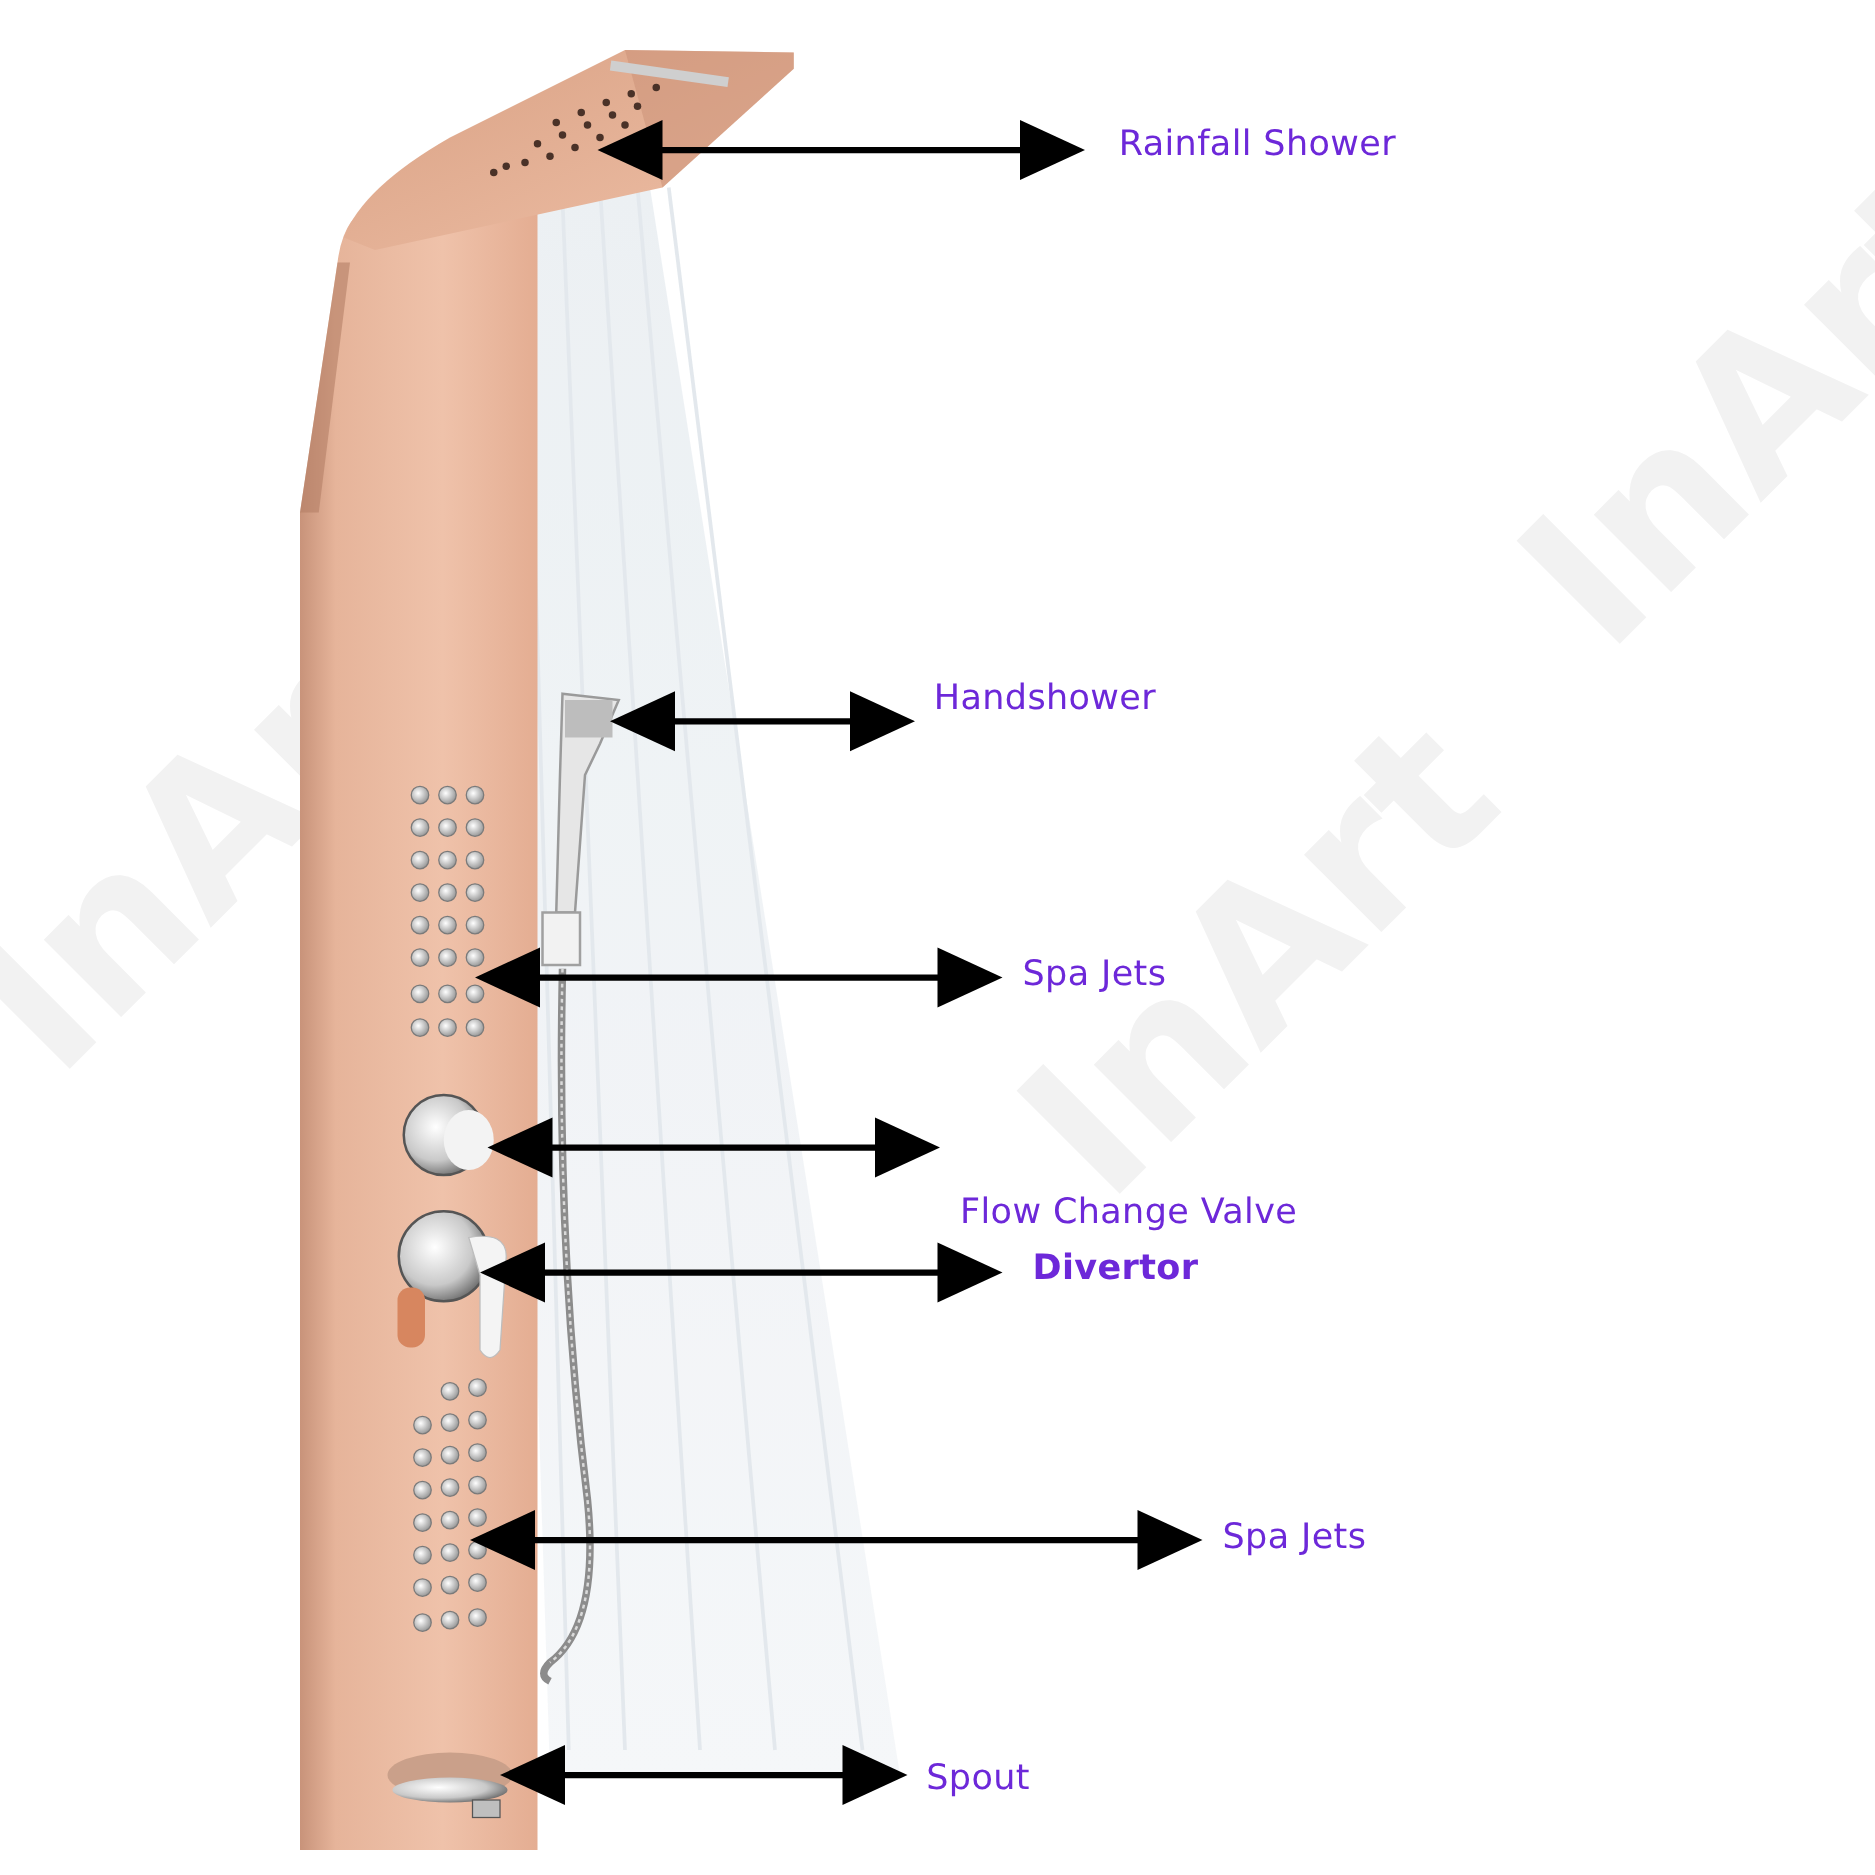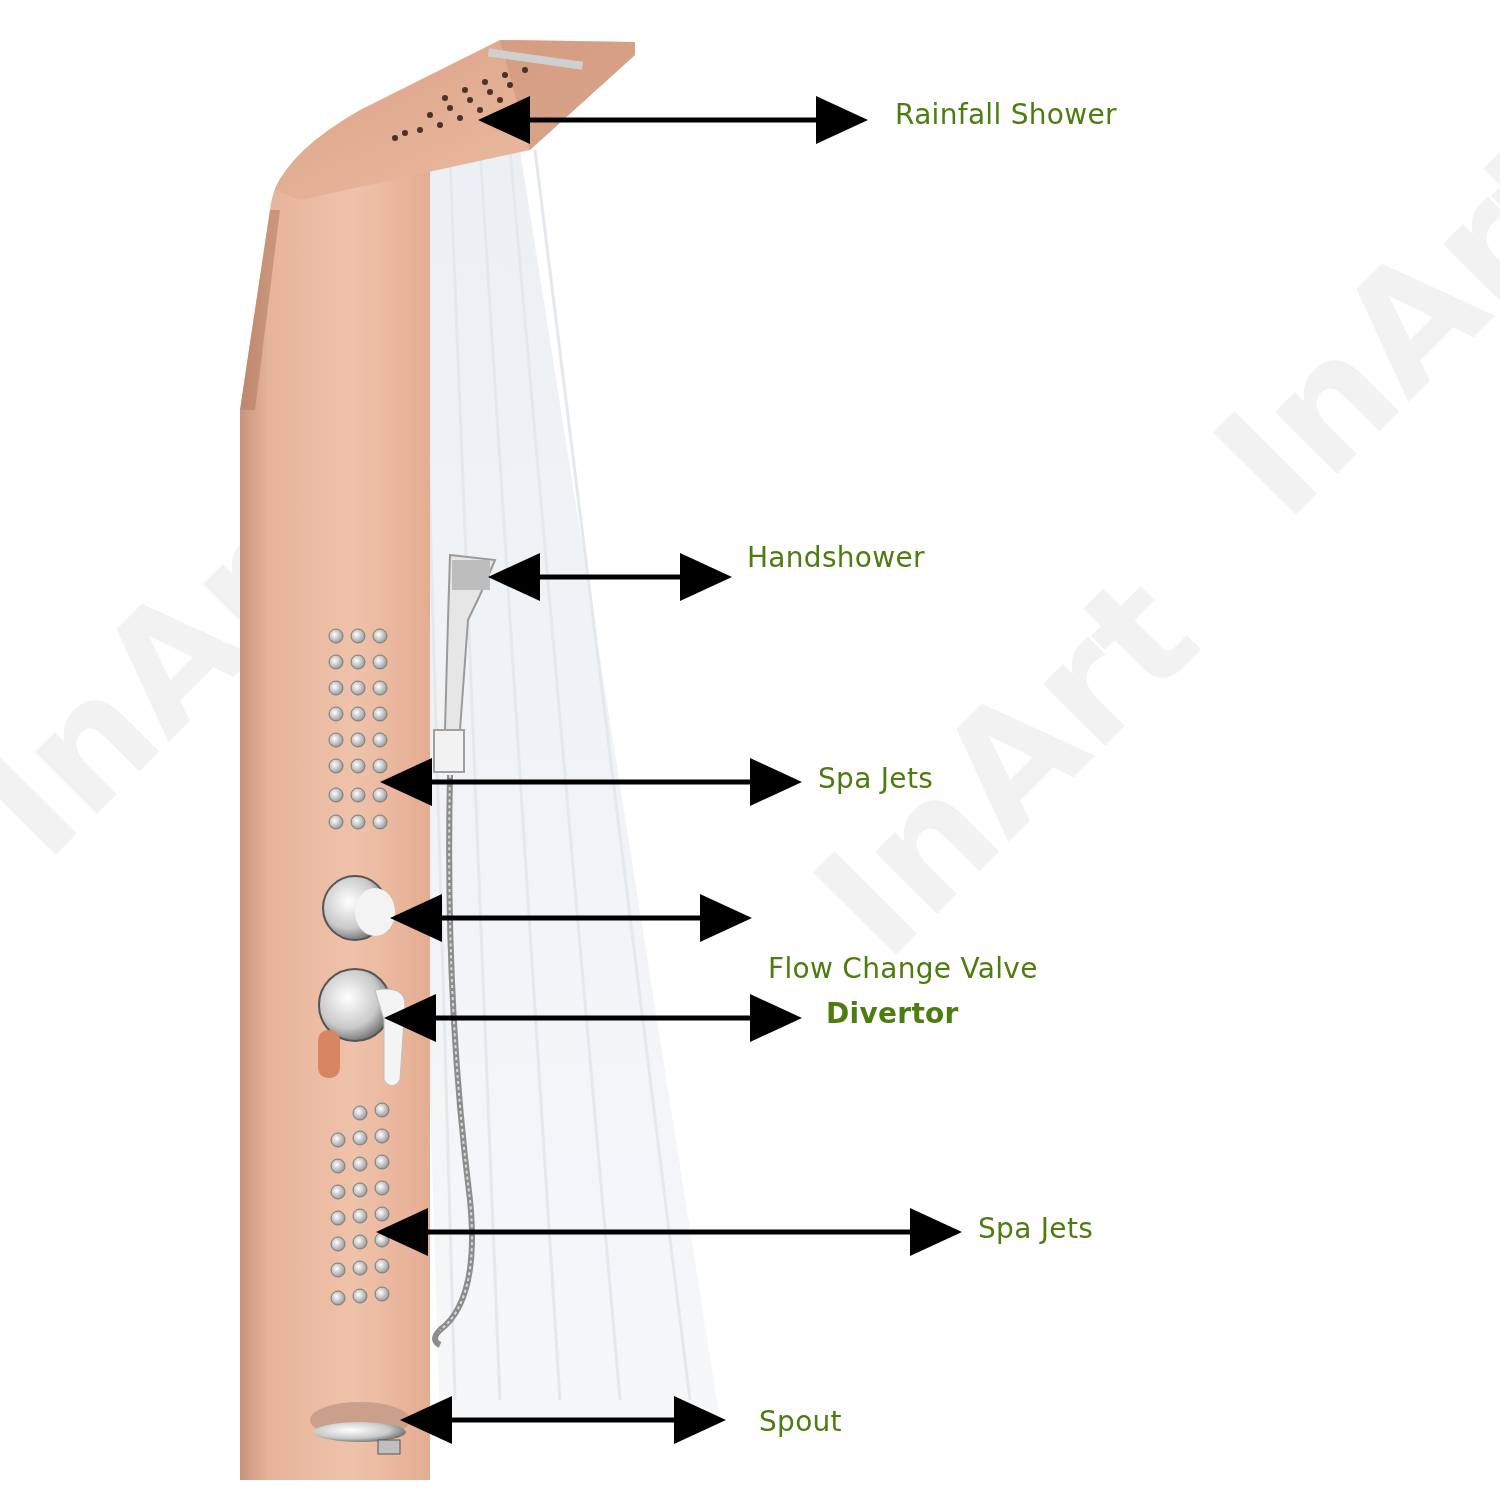--- a/index.html
+++ b/index.html
@@ -1,18 +1,18 @@
 <!DOCTYPE html>
 <html><head>
 <meta charset="utf-8">
 <style>
   html,body{margin:0;padding:0;background:#ffffff;}
   body{width:1500px;height:1500px;position:relative;overflow:hidden;font-family:"DejaVu Sans","Liberation Sans",sans-serif;}
   .canvas{position:absolute;left:0;top:0;width:1500px;height:1500px;}
-  .label{position:absolute;font-size:28px;color:#4d7c0f;white-space:nowrap;letter-spacing:0.3px;}
+  .label{position:absolute;font-size:28px;color:#6d28d9;white-space:nowrap;letter-spacing:0.3px;}
   .watermark{position:absolute;font-family:"DejaVu Sans",sans-serif;font-weight:bold;color:#f2f2f2;font-size:160px;transform:rotate(-45deg);transform-origin:left top;white-space:nowrap;}
 </style>
 </head>
 <body>
 
 <div class="canvas">
 
   <div class="watermark" style="left:780px;top:860px;">InArt</div>
   <div class="watermark" style="left:1180px;top:420px;">InArt</div>
   <div class="watermark" style="left:-60px;top:760px;">InArt</div>
@@ -206,14 +206,14 @@
       </g>
     </g>
   </svg>
 
   <div class="label" style="left:895px;top:98px;">Rainfall Shower</div>
   <div class="label" style="left:747px;top:541px;">Handshower</div>
   <div class="label" style="left:818px;top:762px;">Spa Jets</div>
   <div class="label" style="left:768px;top:952px;">Flow Change Valve</div>
   <div class="label" style="left:826px;top:997px;font-weight:bold;">Divertor</div>
   <div class="label" style="left:978px;top:1212px;">Spa Jets</div>
-  <div class="label" style="left:741px;top:1405px;margin-left:18px;">Spout</div>
+  <div class="label" style="left:741px;top:1405px;">Spout</div>
 </div>
 
 </body></html>

